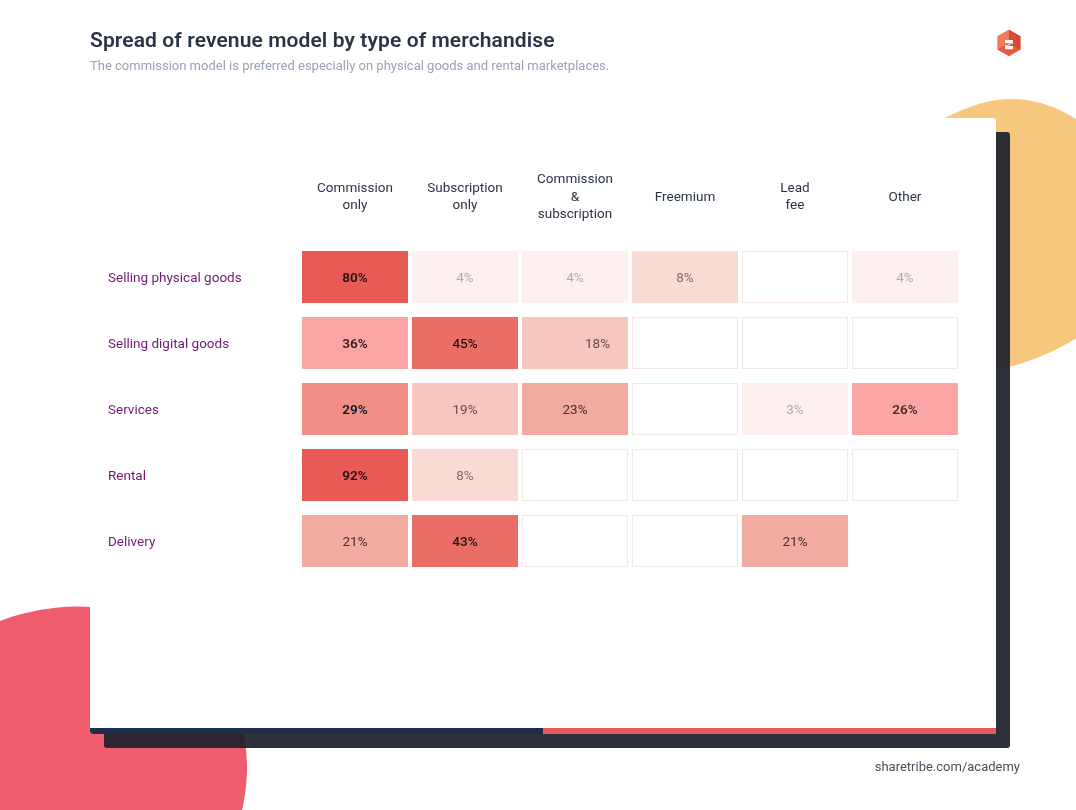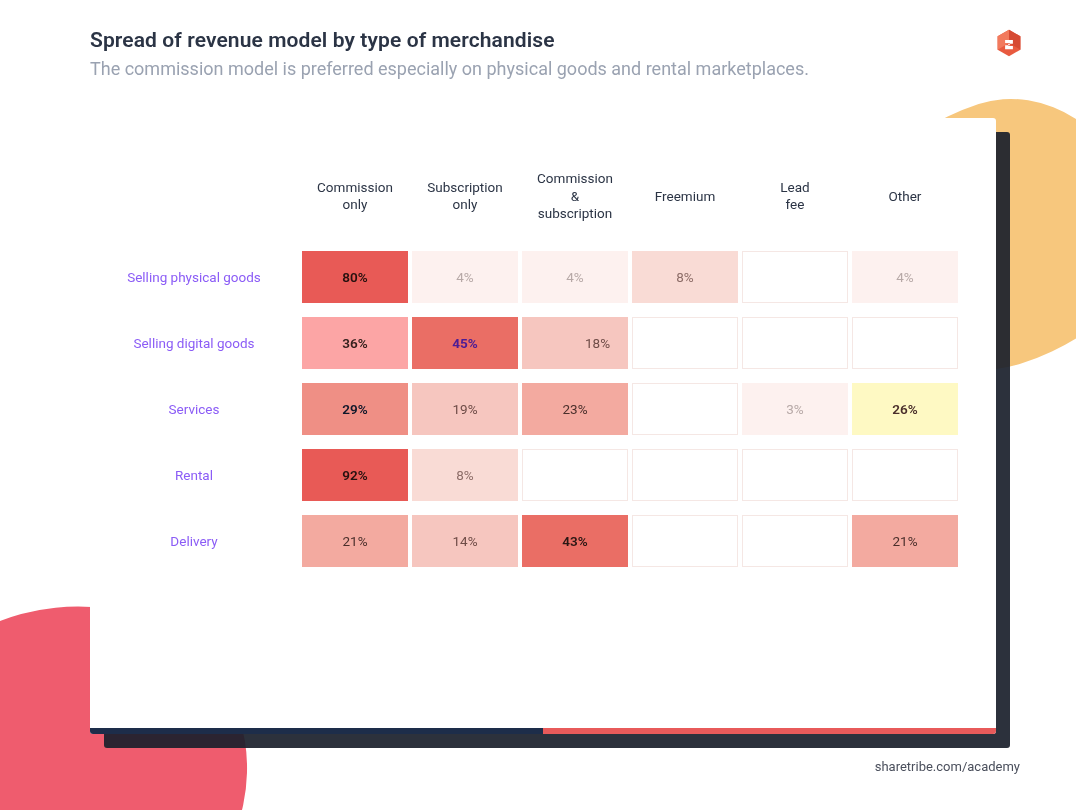--- a/index.html
+++ b/index.html
@@ -41,21 +41,21 @@
     z-index: 2;
   }
   .title {
     font-size: 21px;
     font-weight: 600;
     color: #2b3445;
     letter-spacing: .1px;
   }
   .subtitle {
     margin-top: 6px;
-    font-size: 18px;
+    font-size: 13px;
     color: #9aa2b1;
     font-weight: 400;
   }
   .logo {
     position: absolute;
     top: 24px;
     right: 48px;
     width: 38px; height: 38px;
     z-index: 3;
   }
@@ -109,22 +109,22 @@
   .hm-colhead {
     font-size: 13.5px;
     color: #2b3445;
     text-align: center;
     line-height: 1.3;
     padding: 2px 4px 14px 4px;
     font-weight: 400;
   }
   .hm-rowhead {
     font-size: 13.5px;
-    color: #8b5cf6;
-    text-align: center;
+    color: #701a75;
+    text-align: left;
     padding-right: 18px;
     font-weight: 400;
   }
   .hm-cell {
     height: 52px;
     display: flex;
     align-items: center;
     justify-content: center;
     font-size: 13.5px;
     font-weight: 400;
@@ -181,42 +181,41 @@
           <div class="hm-colhead">Other</div>
           <div class="hm-rowhead">Selling physical goods</div>
           <div class="hm-cell" style="background: rgb(232, 90, 86); color: rgb(38, 17, 15); font-weight: 600;">80%</div>
           <div class="hm-cell" style="background: rgb(253, 241, 239); color: rgb(183, 169, 167); font-weight: 400;">4%</div>
           <div class="hm-cell" style="background: rgb(253, 241, 239); color: rgb(183, 169, 167); font-weight: 400;">4%</div>
           <div class="hm-cell" style="background: rgb(249, 219, 213); color: rgb(141, 109, 104); font-weight: 400;">8%</div>
           <div class="hm-cell empty"></div>
           <div class="hm-cell" style="background: rgb(253, 241, 239); color: rgb(183, 169, 167); font-weight: 400;">4%</div>
           <div class="hm-rowhead">Selling digital goods</div>
           <div class="hm-cell" style="background: #fca5a5; color: rgb(52, 32, 29); font-weight: 600;">36%</div>
-          <div class="hm-cell" style="background: rgb(234, 110, 101); color: #4c1d95; font-weight: 700;">45%</div>
+          <div class="hm-cell" style="background: rgb(234, 110, 101); color: #000000; font-weight: 400;">45%</div>
           <div class="hm-cell" style="background: rgb(246, 198, 191); color: rgb(110, 76, 71); font-weight: 400; padding-left: 45px;">18%</div>
           <div class="hm-cell empty"></div>
           <div class="hm-cell empty"></div>
           <div class="hm-cell empty"></div>
           <div class="hm-rowhead">Services</div>
           <div class="hm-cell" style="background: rgb(239, 143, 133); color: #0f172a; font-weight: 600;">29%</div>
           <div class="hm-cell" style="background: rgb(246, 198, 191); color: rgb(110, 76, 71); font-weight: 400;">19%</div>
           <div class="hm-cell" style="background: rgb(243, 170, 160); color: rgb(74, 47, 43); font-weight: 400;">23%</div>
           <div class="hm-cell empty"></div>
           <div class="hm-cell" style="background: rgb(253, 241, 239); color: rgb(183, 169, 167); font-weight: 400;">3%</div>
-          <div class="hm-cell" style="background: #fef9c3; color: rgb(74, 47, 43); font-weight: 600;">26%</div>
+          <div class="hm-cell" style="background: #fca5a5; color: rgb(74, 47, 43); font-weight: 600;">26%</div>
           <div class="hm-rowhead">Rental</div>
           <div class="hm-cell" style="background: rgb(232, 90, 86); color: rgb(38, 17, 15); font-weight: 600;">92%</div>
           <div class="hm-cell" style="background: rgb(249, 219, 213); color: rgb(141, 109, 104); font-weight: 400;">8%</div>
           <div class="hm-cell empty"></div>
           <div class="hm-cell empty"></div>
           <div class="hm-cell empty"></div>
           <div class="hm-cell empty"></div>
           <div class="hm-rowhead">Delivery</div>
           <div class="hm-cell" style="background: rgb(243, 170, 160); color: rgb(74, 47, 43); font-weight: 400;">21%</div>
-          <div class="hm-cell" style="background: rgb(246, 198, 191); color: rgb(110, 76, 71); font-weight: 400;">14%</div>
           <div class="hm-cell" style="background: rgb(234, 110, 101); color: rgb(42, 23, 20); font-weight: 600;">43%</div>
           <div class="hm-cell empty"></div>
           <div class="hm-cell empty"></div>
           <div class="hm-cell" style="background: rgb(243, 170, 160); color: rgb(74, 47, 43); font-weight: 400;">21%</div>
         </div>
     </div>
     <div class="card-footer">
       <div class="seg-navy"></div>
       <div class="seg-red"></div>
     </div>

